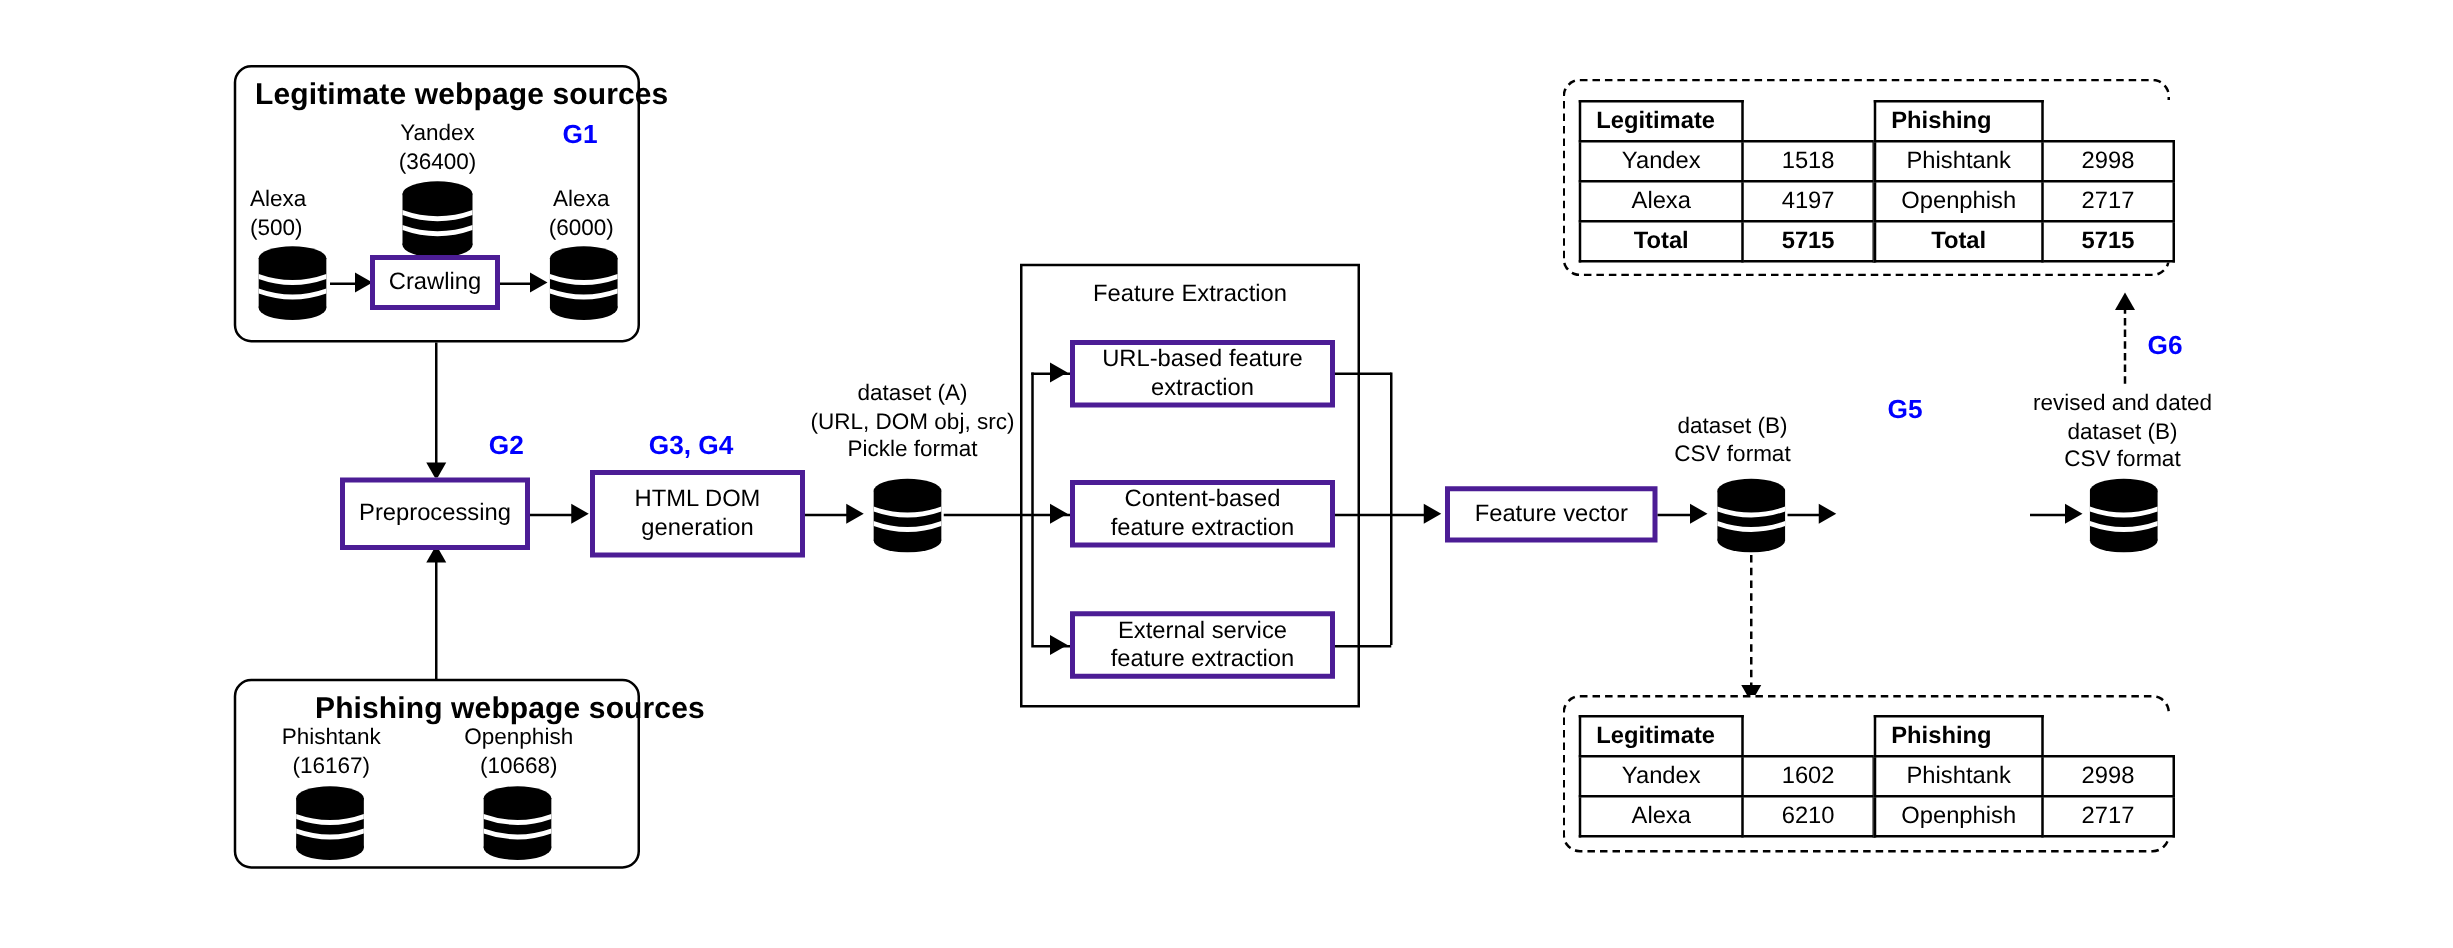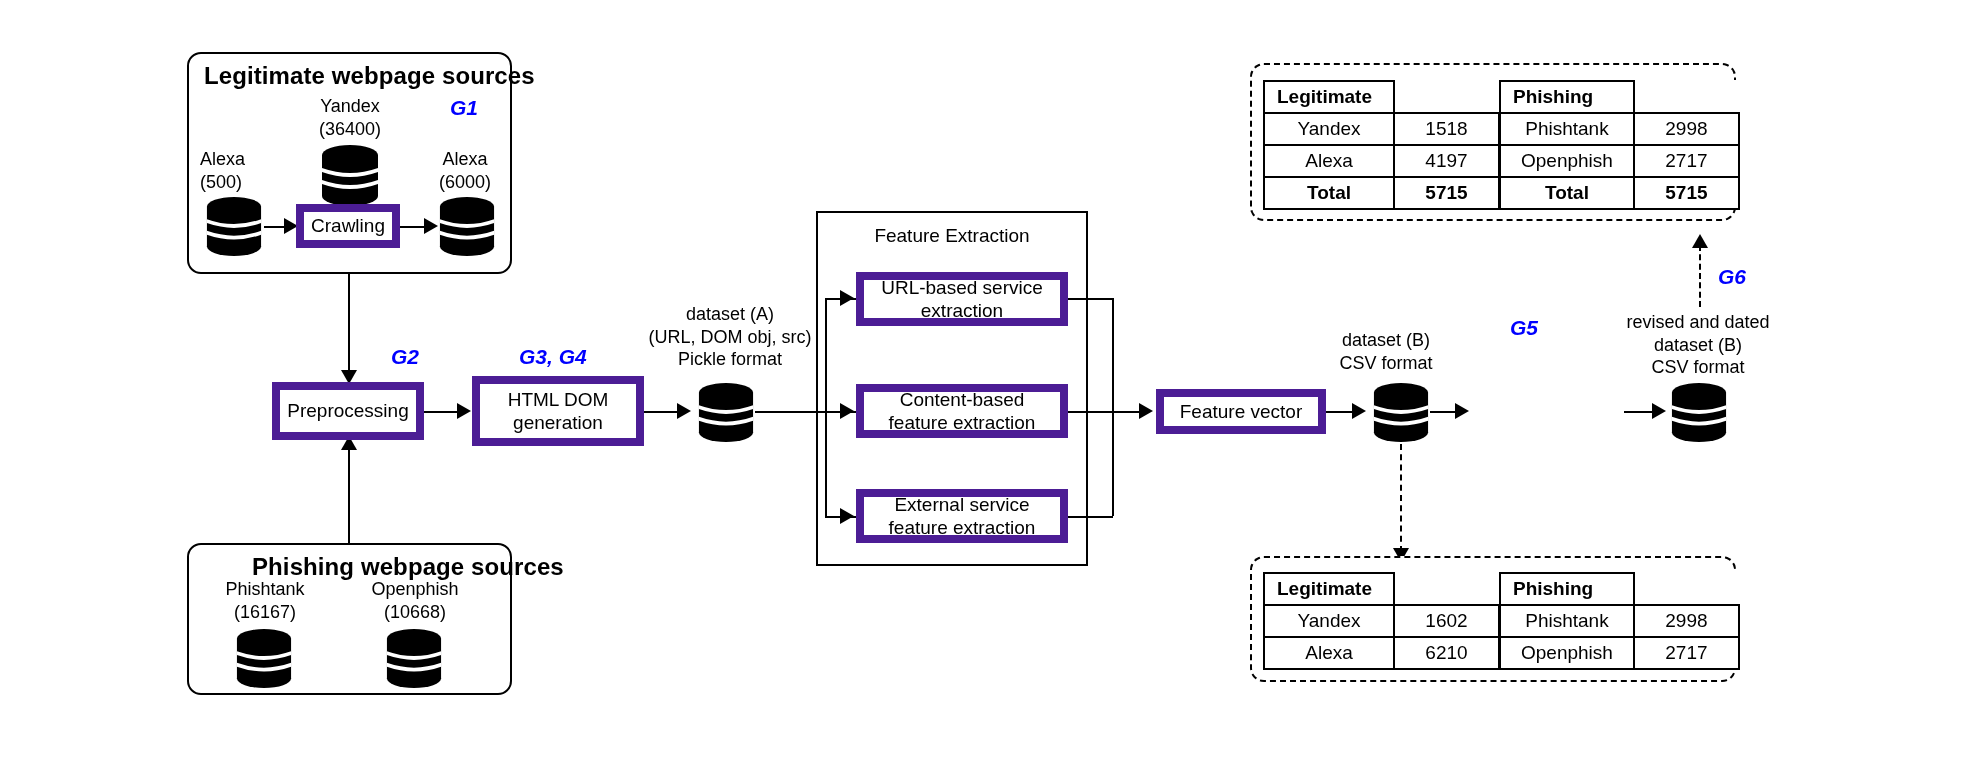--- a/index.html
+++ b/index.html
@@ -19,21 +19,21 @@
   .abs { position: absolute; }
 
   
   .rbox {
     border: 2.5px solid #000;
     border-radius: 14px;
     background: #fff;
     box-sizing: border-box;
   }
   .sbox {
-    border: 8px solid #4c1d95;
+    border: 4px solid #4c1d95;
     background: #fff;
     box-sizing: border-box;
     display: flex;
     align-items: center;
     justify-content: center;
     text-align: center;
     line-height: 1.22;
     font-size: 19px;
   }
   .dashbox {
@@ -50,21 +50,20 @@
   .caption {
     font-size: 18px;
     text-align: center;
     line-height: 1.25;
     white-space: nowrap;
   }
   .glabel {
     color: #0000ff;
     font-weight: bold;
     font-size: 21px;
-    font-style: italic;
   }
 
   
   .db { position: absolute; }
   .db svg { display: block; }
 
   
   .hline { position: absolute; height: 0; border-top: 2.4px solid #000; }
   .vline { position: absolute; width: 0; border-left: 2.4px solid #000; }
   .vline.dash { border-left-style: dashed; border-left-width: 2.4px; }
@@ -253,21 +252,21 @@
 
   <div class="hline" style="left:825px; top:516px; width:58px;"></div>
   <div class="arrow-r" style="left:840px; top:508px;"></div>
 
   <div class="abs" style="left:816px; top:211px; width:272px; height:355px; border:2.5px solid #000; box-sizing:border-box; background:transparent;"></div>
 
   <div class="abs caption" style="left:816px; top:224px; width:272px; font-size:19px;">Feature Extraction</div>
 
   <div class="abs sbox" style="left:856px; top:272px; width:212px; height:54px;">
     <span>
-      <span>URL-based service</span><br>
+      <span>URL-based feature</span><br>
       <span>extraction</span>
     </span>
   </div>
 
   <div class="abs sbox" style="left:856px; top:384px; width:212px; height:54px;">
     <span>
       <span>Content-based</span><br>
       <span>feature extraction</span>
     </span>
   </div>

